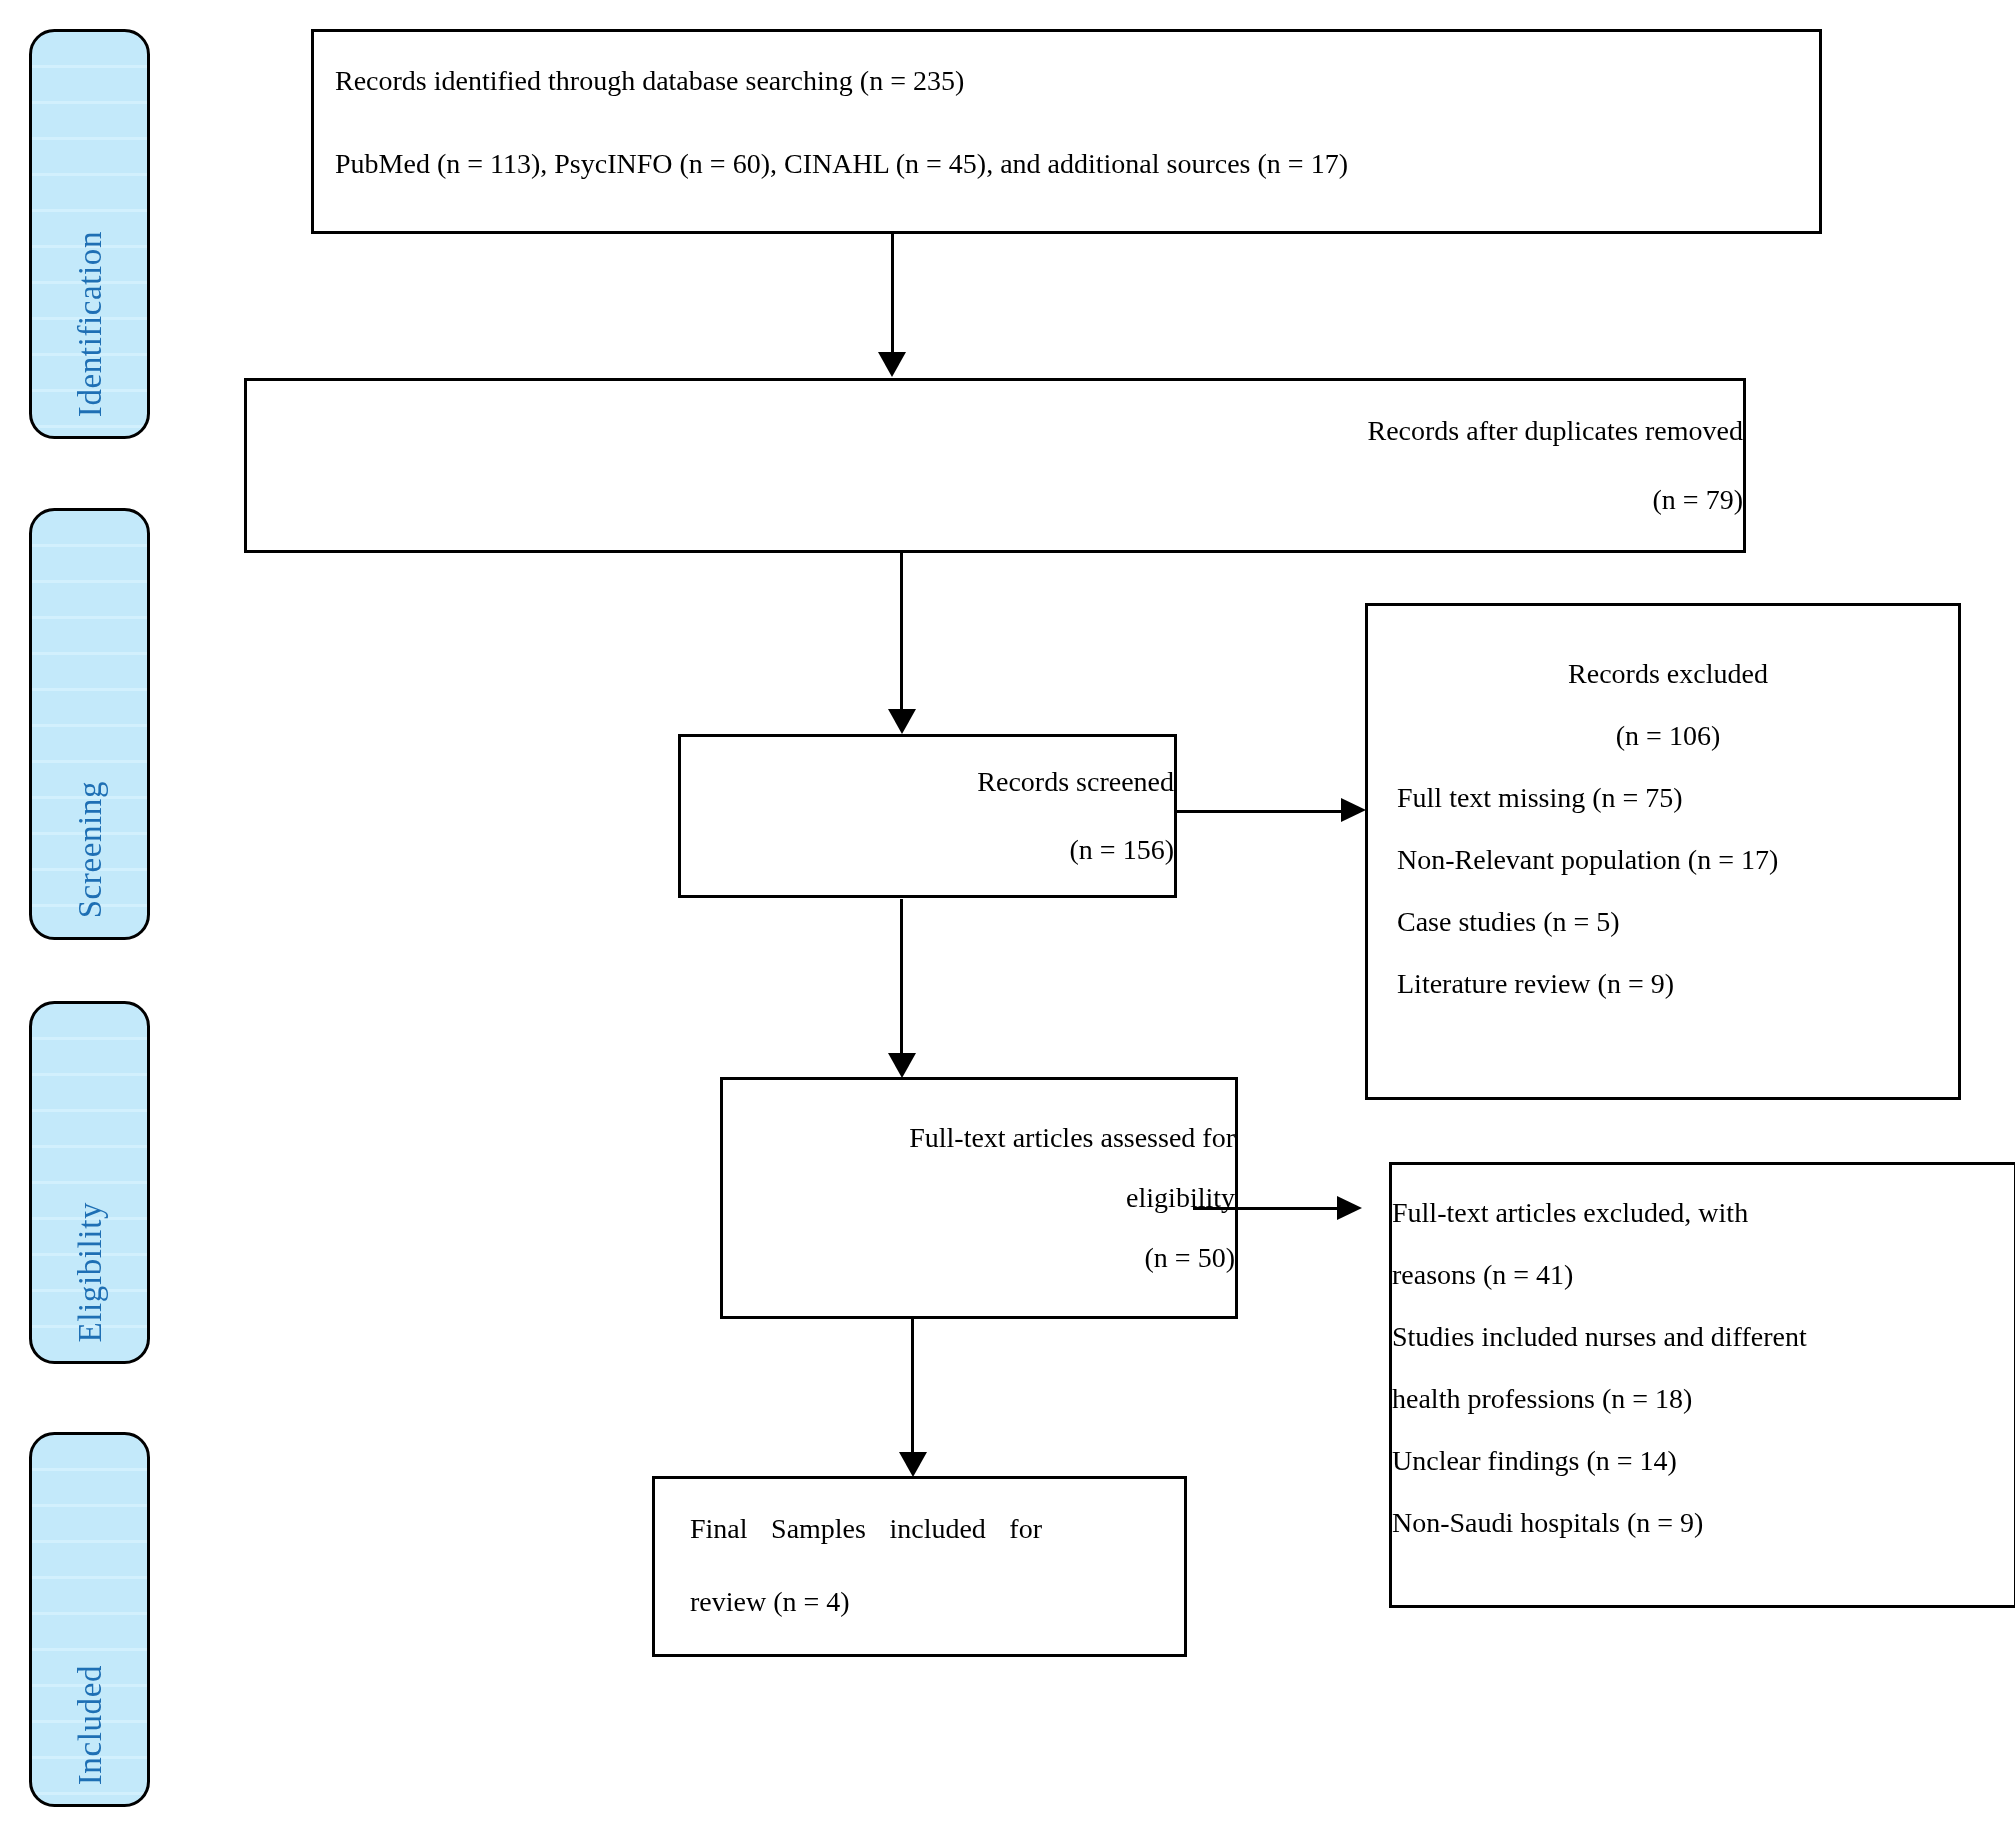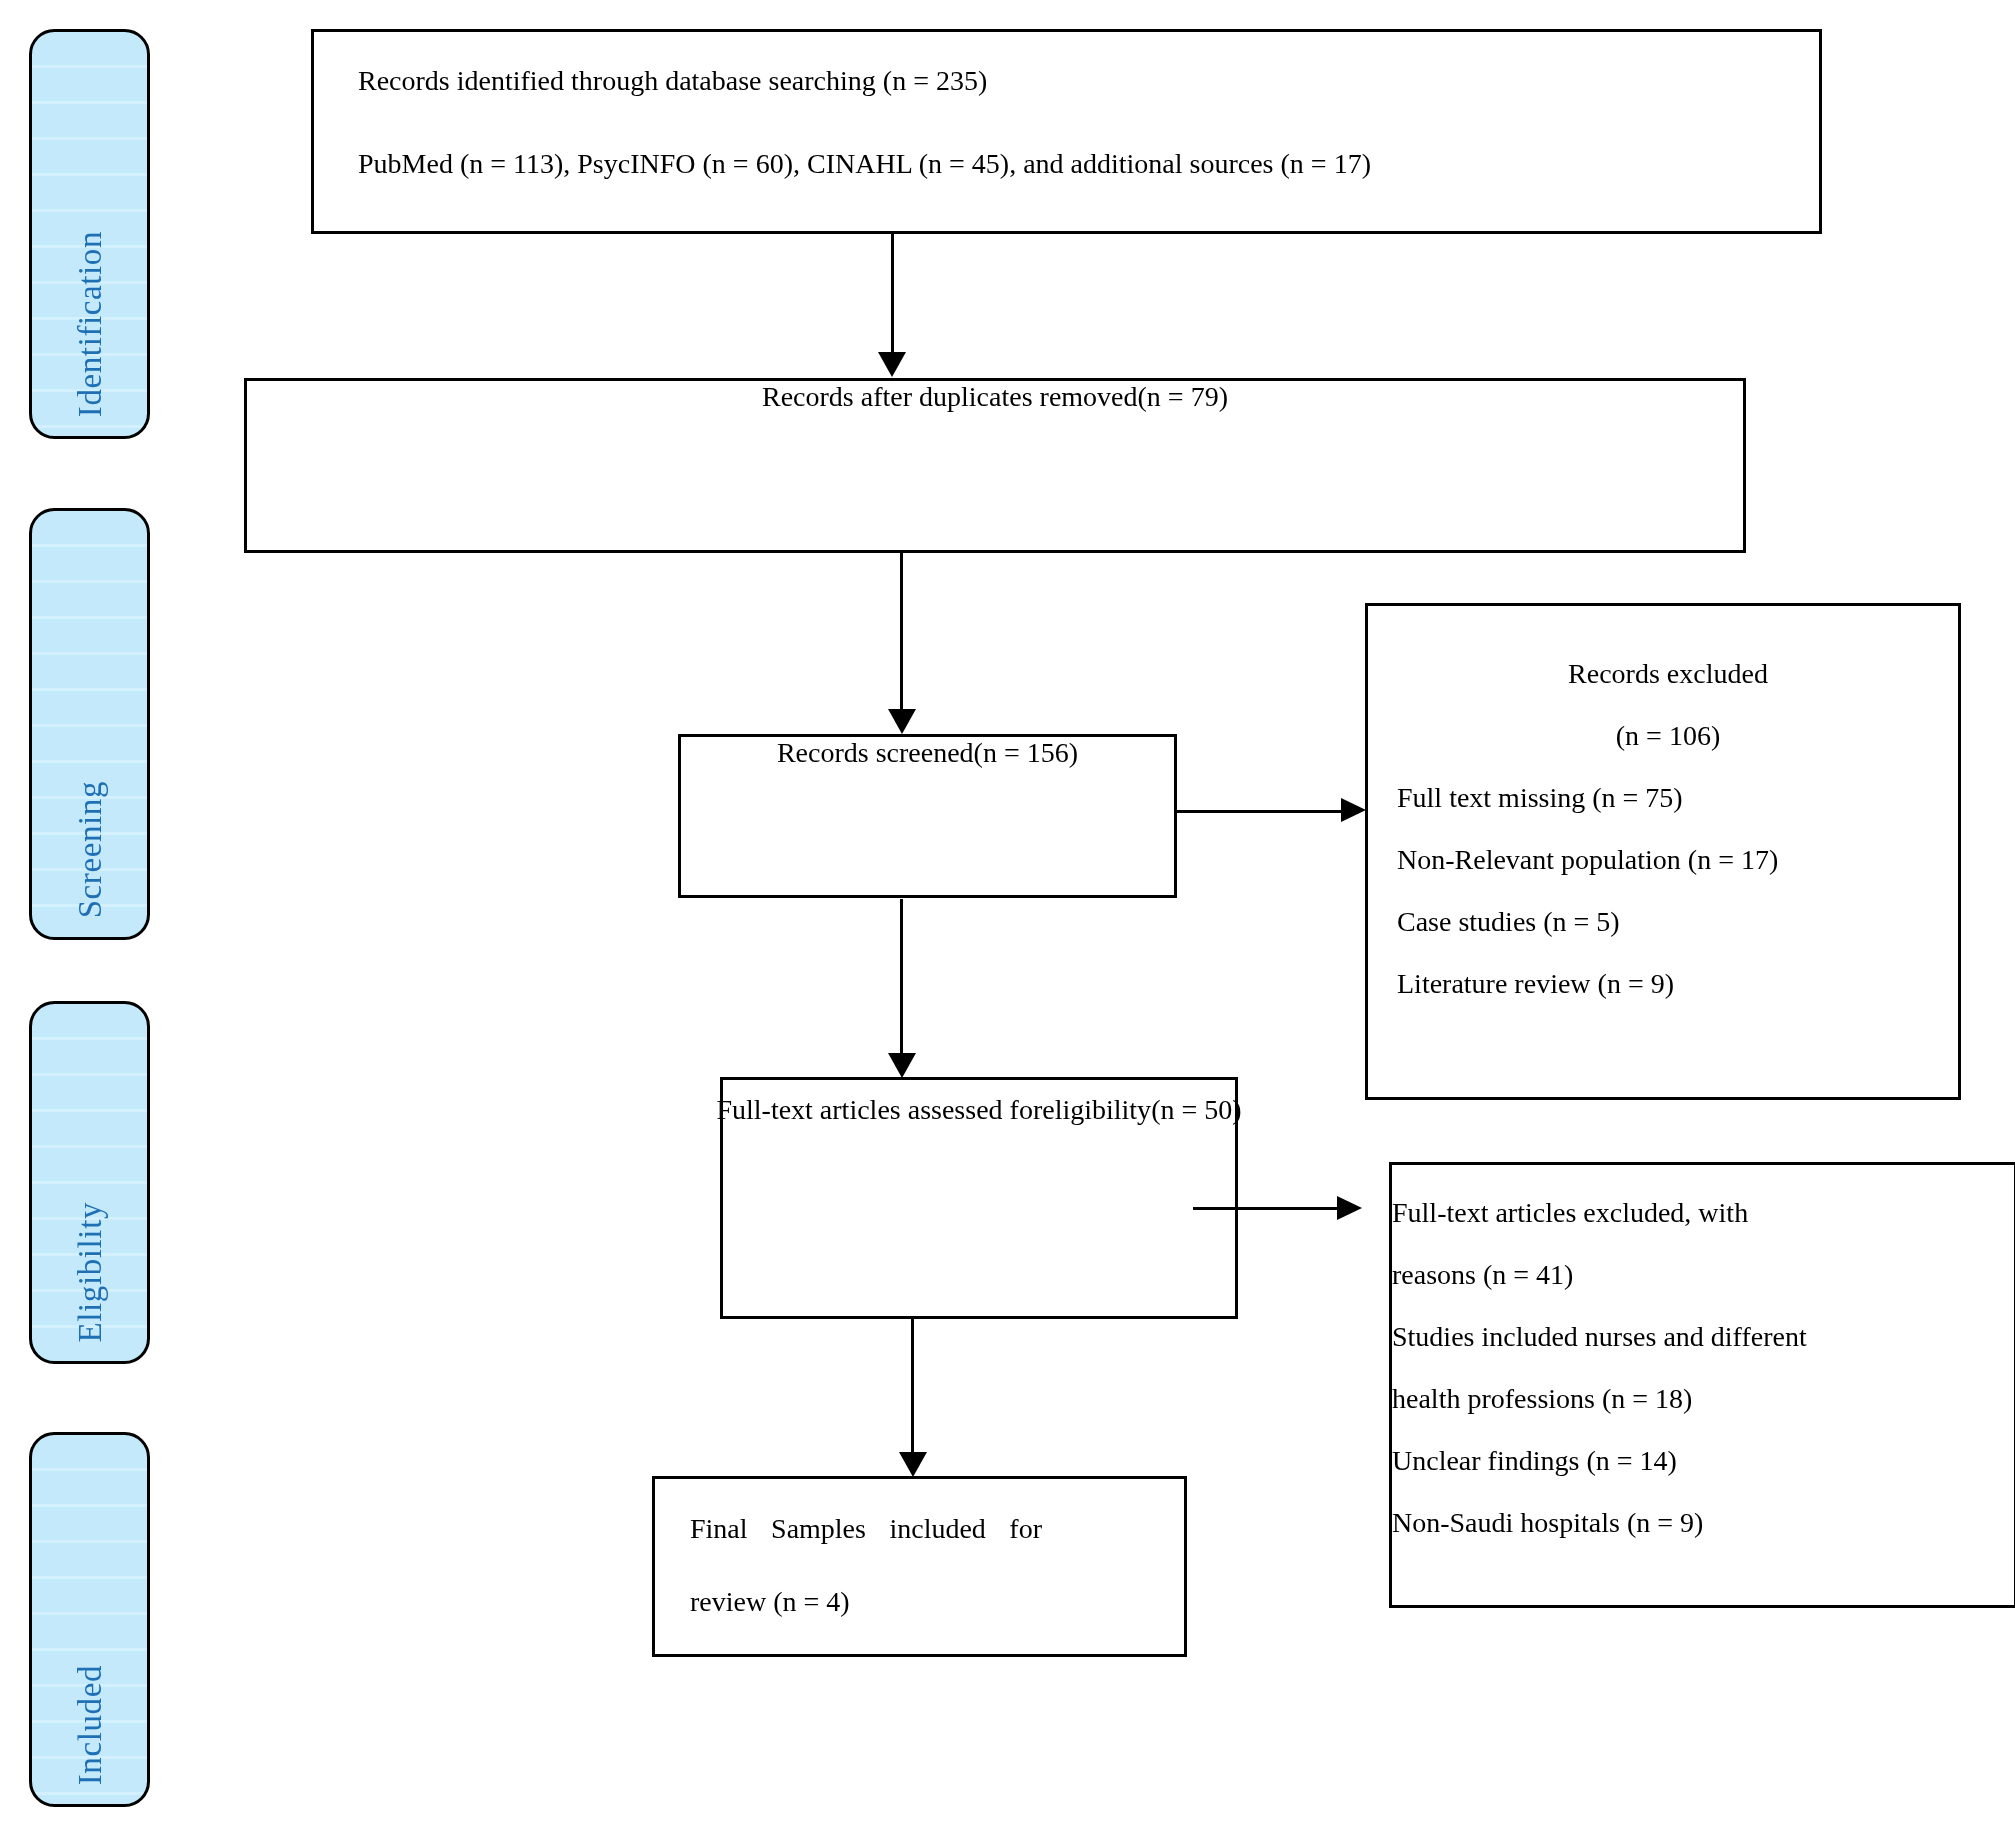--- a/index.html
+++ b/index.html
@@ -47,28 +47,28 @@
     box-sizing: border-box;
     border: 3.8px solid #000000;
     background: #ffffff;
     font-size: 28px;
     line-height: 1.15;
   }
   .nbox .line { white-space: nowrap; }
 
   .center-col {
     display: flex;
-    flex-direction: row;
-    align-items: flex-start;
+    flex-direction: column;
+    align-items: flex-end;
     justify-content: center;
     text-align: center;
   }
 
   
-  #box-identified { padding: 33px 35px 0 44px; }
+  #box-identified { padding: 33px 35px 0 21px; }
   #box-identified .line { margin-bottom: 51px; }
 
   
   #box-dedup { row-gap: 36px; }
 
   
   #box-screened { row-gap: 36px; }
 
   
   #box-rec-excluded { padding: 37px 19px 0 29px; }

